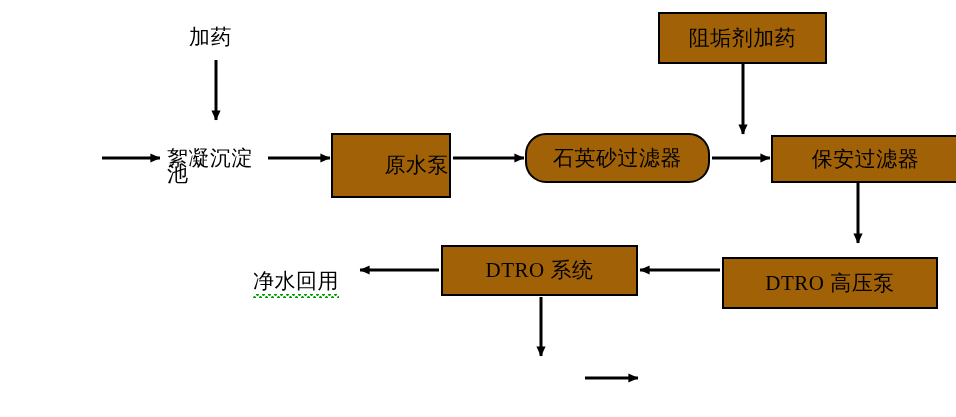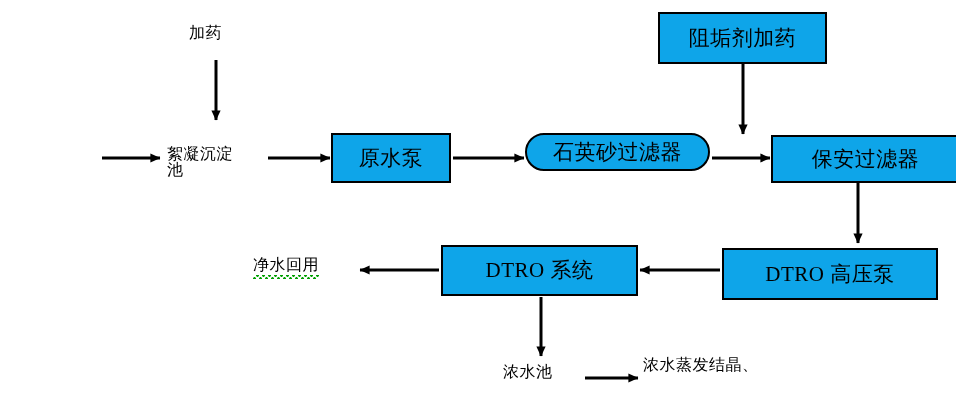--- a/index.html
+++ b/index.html
@@ -16,45 +16,45 @@
     width: 956px;
     height: 417px;
     background: #ffffff;
     overflow: hidden;
   }
   
   .box {
     position: absolute;
     box-sizing: border-box;
     border: 2px solid #000000;
-    background: #0ea5e9;
+    background: #a16207;
     display: flex;
     align-items: center;
     justify-content: center;
     text-align: center;
     line-height: 1.15;
   }
   .box .lbl {
     font-size: 21px;
     letter-spacing: 0.5px;
     white-space: nowrap;
   }
   
   .txt {
     position: absolute;
-    font-size: 16px;
+    font-size: 21px;
     line-height: 1.28;
     white-space: nowrap;
     letter-spacing: 0.5px;
-    font-family: Liberation Mono, monospace;
   }
   
   .squiggle {
     position: relative;
     display: inline-block;
+    margin-top: 12px;
   }
   .squiggle::after {
     content: "";
     position: absolute;
     left: 0;
     right: 0;
     bottom: -3px;
     height: 4px;
     background-image:
       radial-gradient(circle at 1.5px 3.2px, #00a000 1.1px, transparent 1.3px),
@@ -123,45 +123,39 @@
     <span>絮凝沉淀</span>
   </div>
   <div class="txt" style="left:167px; top:161px;">
     <span>池</span>
   </div>
 
   <div class="txt" style="left:253px; top:256px;">
     <span class="squiggle">净水回用</span>
   </div>
 
-  <div class="txt" style="left:503px; top:363px;">
-    <span>浓水池</span>
-  </div>
 
-  <div class="txt" style="left:643px; top:356px;">
-    <span>浓水蒸发结晶、</span>
-  </div>
 
-  <div class="box" style="left:331px; top:133px; width:120px; height:50px;">
+  <div class="box" style="left:331px; top:133px; width:120px; height:65px;justify-content:flex-end;">
     <span class="lbl">原水泵</span>
   </div>
 
-  <div class="box" style="left:525px; top:133px; width:185px; height:38px;border-radius:21px;">
+  <div class="box" style="left:525px; top:133px; width:185px; height:50px;border-radius:21px;">
     <span class="lbl">石英砂过滤器</span>
   </div>
 
   <div class="box" style="left:771px; top:135px; width:189px; height:48px;">
     <span class="lbl">保安过滤器</span>
   </div>
 
   <div class="box" style="left:658px; top:12px; width:169px; height:52px;">
     <span class="lbl">阻垢剂加药</span>
   </div>
 
-  <div class="box" style="left:722px; top:248px; width:216px; height:52px;">
+  <div class="box" style="left:722px; top:257px; width:216px; height:52px;">
     <span class="lbl">DTRO 高压泵</span>
   </div>
 
   <div class="box" style="left:441px; top:245px; width:197px; height:51px;">
     <span class="lbl">DTRO 系统</span>
   </div>
 
 </div>
 
 </body></html>

